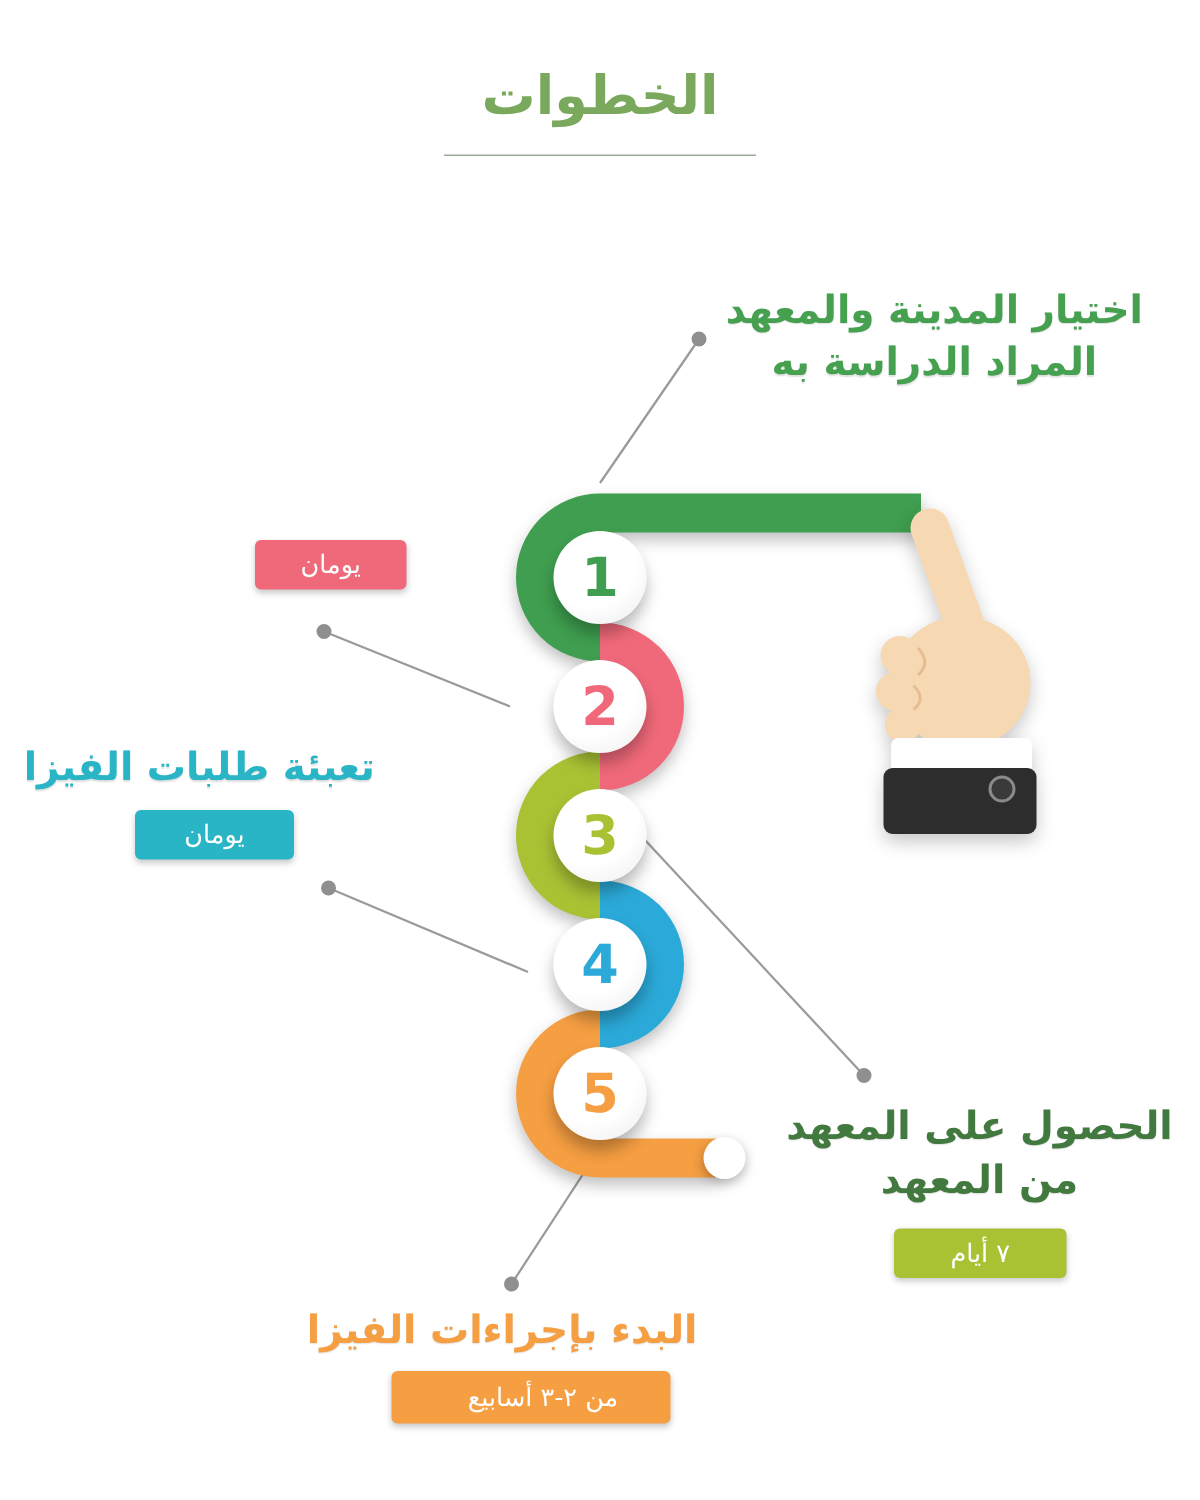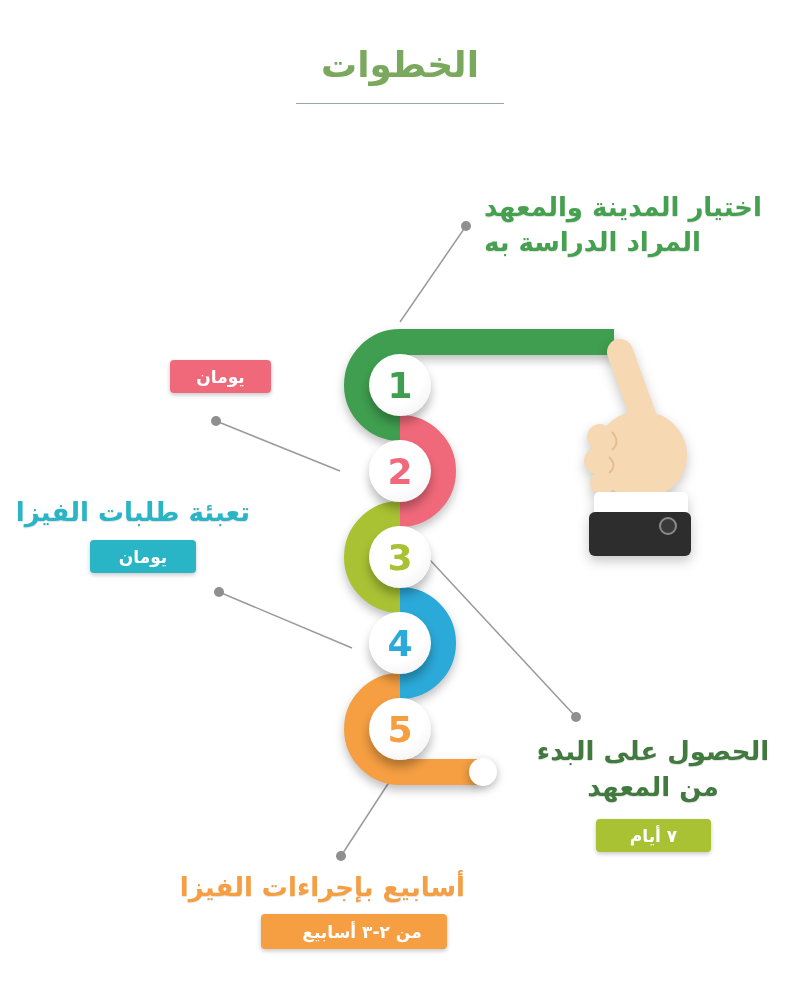--- a/index.html
+++ b/index.html
@@ -11,28 +11,28 @@
   svg.flow{position:absolute;left:0;top:0;}
 
   .title{
     top:44px;left:0;width:800px;text-align:center;
     font-size:36px;font-weight:bold;color:#7aa85c;direction:rtl;
   }
   .title-underline{top:103px;left:296px;width:208px;height:1px;background:#9bab9b;}
 
   .callout{font-weight:bold;direction:rtl;white-space:nowrap;
     text-shadow:0 1px 1px rgba(0,0,0,0.12);}
-  .c-choose{top:190px;right:38px;text-align:left;font-size:26px;line-height:35px;color:#45a04f;}
+  .c-choose{top:190px;right:38px;text-align:center;font-size:26px;line-height:35px;color:#45a04f;}
   .c-admission{top:314px;right:460px;font-size:26px;color:#f0697a;}
   .c-visaforms{top:497px;right:550px;font-size:26px;color:#29b5c6;}
   .c-acceptance{top:733px;left:520px;width:266px;text-align:center;font-size:26px;line-height:36px;color:#41793f;}
   .c-visaprocess{top:872px;left:225px;width:240px;text-align:center;font-size:26px;color:#f59e42;}
 
   .badge{
-    color:#ffffff;font-size:17px;font-weight:bold;direction:rtl;
+    color:#ffffff;font-size:17px;font-weight:normal;direction:rtl;
     display:flex;align-items:center;justify-content:center;
     border-radius:4px;box-shadow:0 2px 4px rgba(0,0,0,0.22);white-space:nowrap;
   }
   .b-admission{left:170px;top:360px;width:101px;height:33px;background:#f0697a;}
   .b-visaforms{left:90px;top:540px;width:106px;height:33px;background:#29b5c6;}
   .b-acceptance{left:596px;top:819px;width:115px;height:33px;background:#a9c234;}
   .b-visaprocess{left:261px;top:914px;width:170px;height:35px;background:#f59e42;padding-left:16px;}
 
   .node{
     width:62px;height:62px;border-radius:50%;
@@ -117,25 +117,25 @@
   <div class="abs badge b-admission">
     <span>يومان</span>
   </div>
 
   <div class="abs callout c-visaforms">تعبئة طلبات الفيزا</div>
   <div class="abs badge b-visaforms">
     <span>يومان</span>
   </div>
 
   <div class="abs callout c-acceptance">
-    <div>الحصول على البدء</div>
+    <div>الحصول على المعهد</div>
     <div>من المعهد</div>
   </div>
   <div class="abs badge b-acceptance">
     <span>٧ أيام</span>
   </div>
 
-  <div class="abs callout c-visaprocess">أسابيع بإجراءات الفيزا</div>
+  <div class="abs callout c-visaprocess">البدء بإجراءات الفيزا</div>
   <div class="abs badge b-visaprocess">
     <span>من ٢-٣ أسابيع</span>
   </div>
 
 </div>
 
 </body></html>

